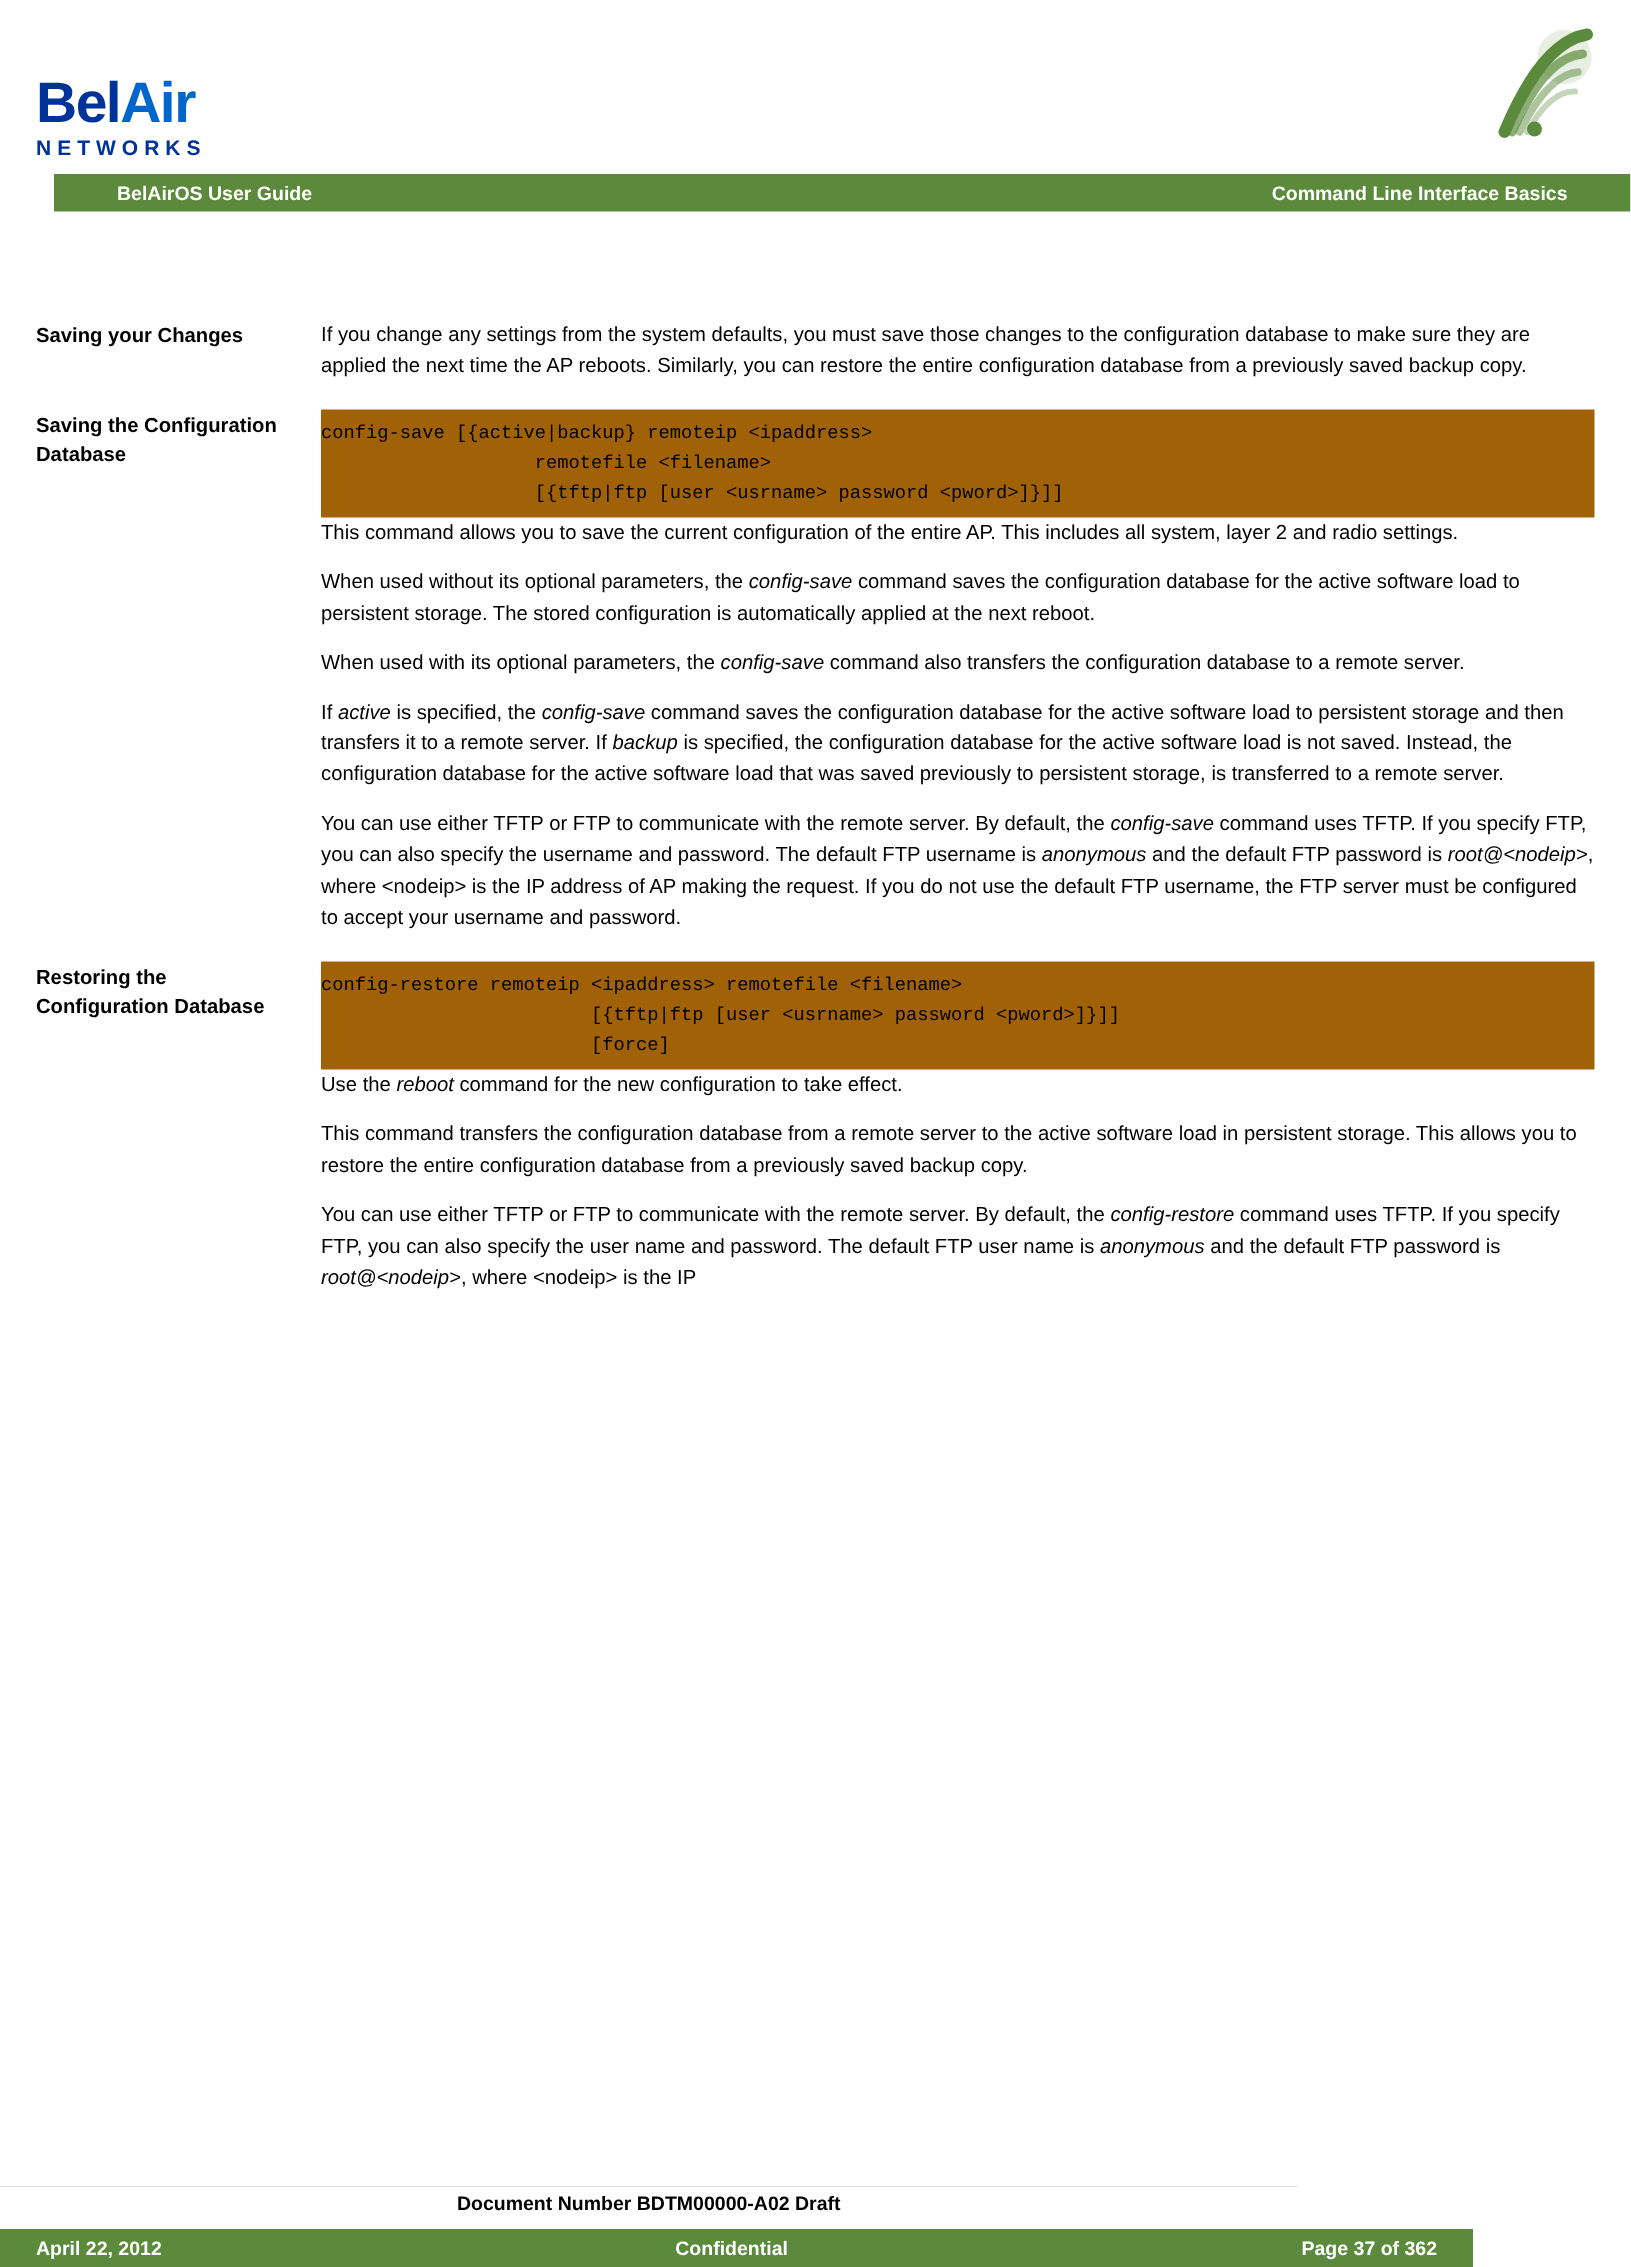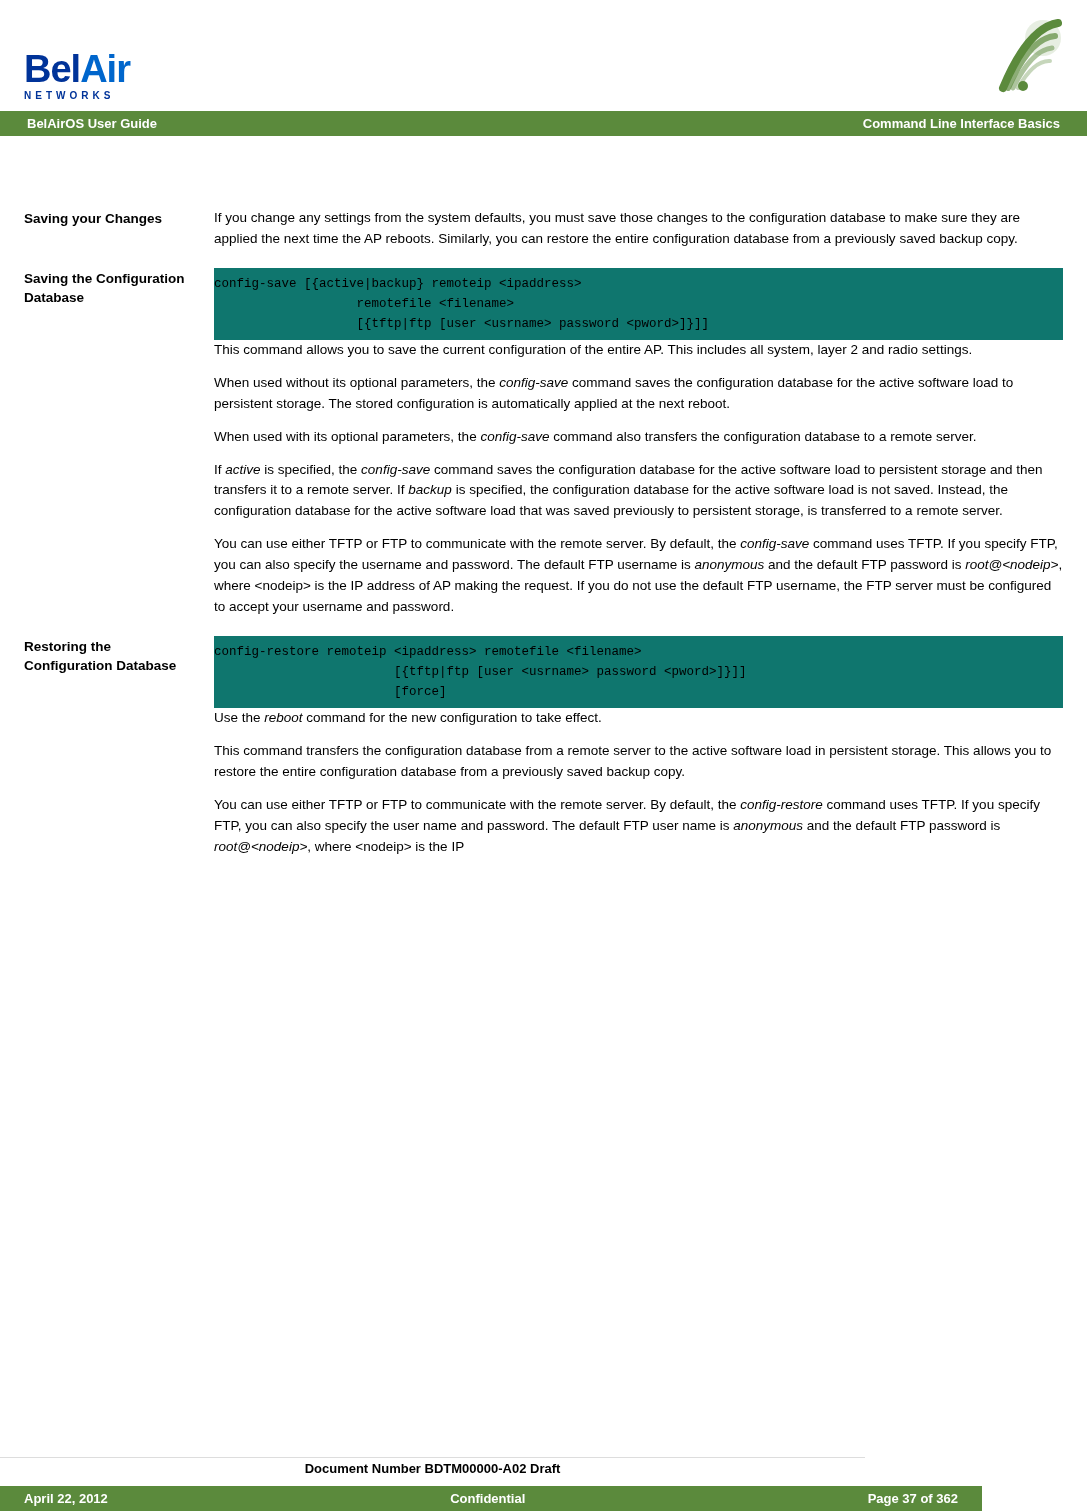--- a/index.html
+++ b/index.html
@@ -28,40 +28,41 @@
     .logo-belair {
       font-size: 38px;
       font-weight: 900;
       color: #003399;
       line-height: 1;
       letter-spacing: -1px;
     }
     .logo-belair span.bel { color: #003399; }
     .logo-belair span.air { color: #0066cc; }
     .logo-networks {
-      font-size: 10px;
+      font-size: 14px;
       letter-spacing: 4px;
       color: #003399;
       font-weight: bold;
       margin-top: 2px;
     }
     .logo-icon {
       width: 90px;
       height: 80px;
     }
 
     
     .nav-bar {
       background: #5b8a3c;
       color: #fff;
       display: flex;
       justify-content: space-between;
-      padding: 5px 27px;
+      padding: 5px 42px;
       font-size: 13px;
       font-weight: bold;
+      margin-left: 36px;
     }
 
     
     .main-content {
       padding: 24px 24px 20px 24px;
       display: flex;
       flex-direction: column;
       gap: 0;
       margin-top: 48px;
     }
@@ -86,21 +87,21 @@
       flex: 1;
       font-size: 13.5px;
       line-height: 1.55;
       color: #000;
     }
 
     
     .code-block {
       font-family: 'Courier New', Courier, monospace;
       font-size: 12.5px;
-      background: #0f766e;
+      background: #a16207;
       border: none;
       padding: 6px 0;
       display: block;
       line-height: 1.6;
       white-space: pre;
     }
 
     
     .italic { font-style: italic; }
 

